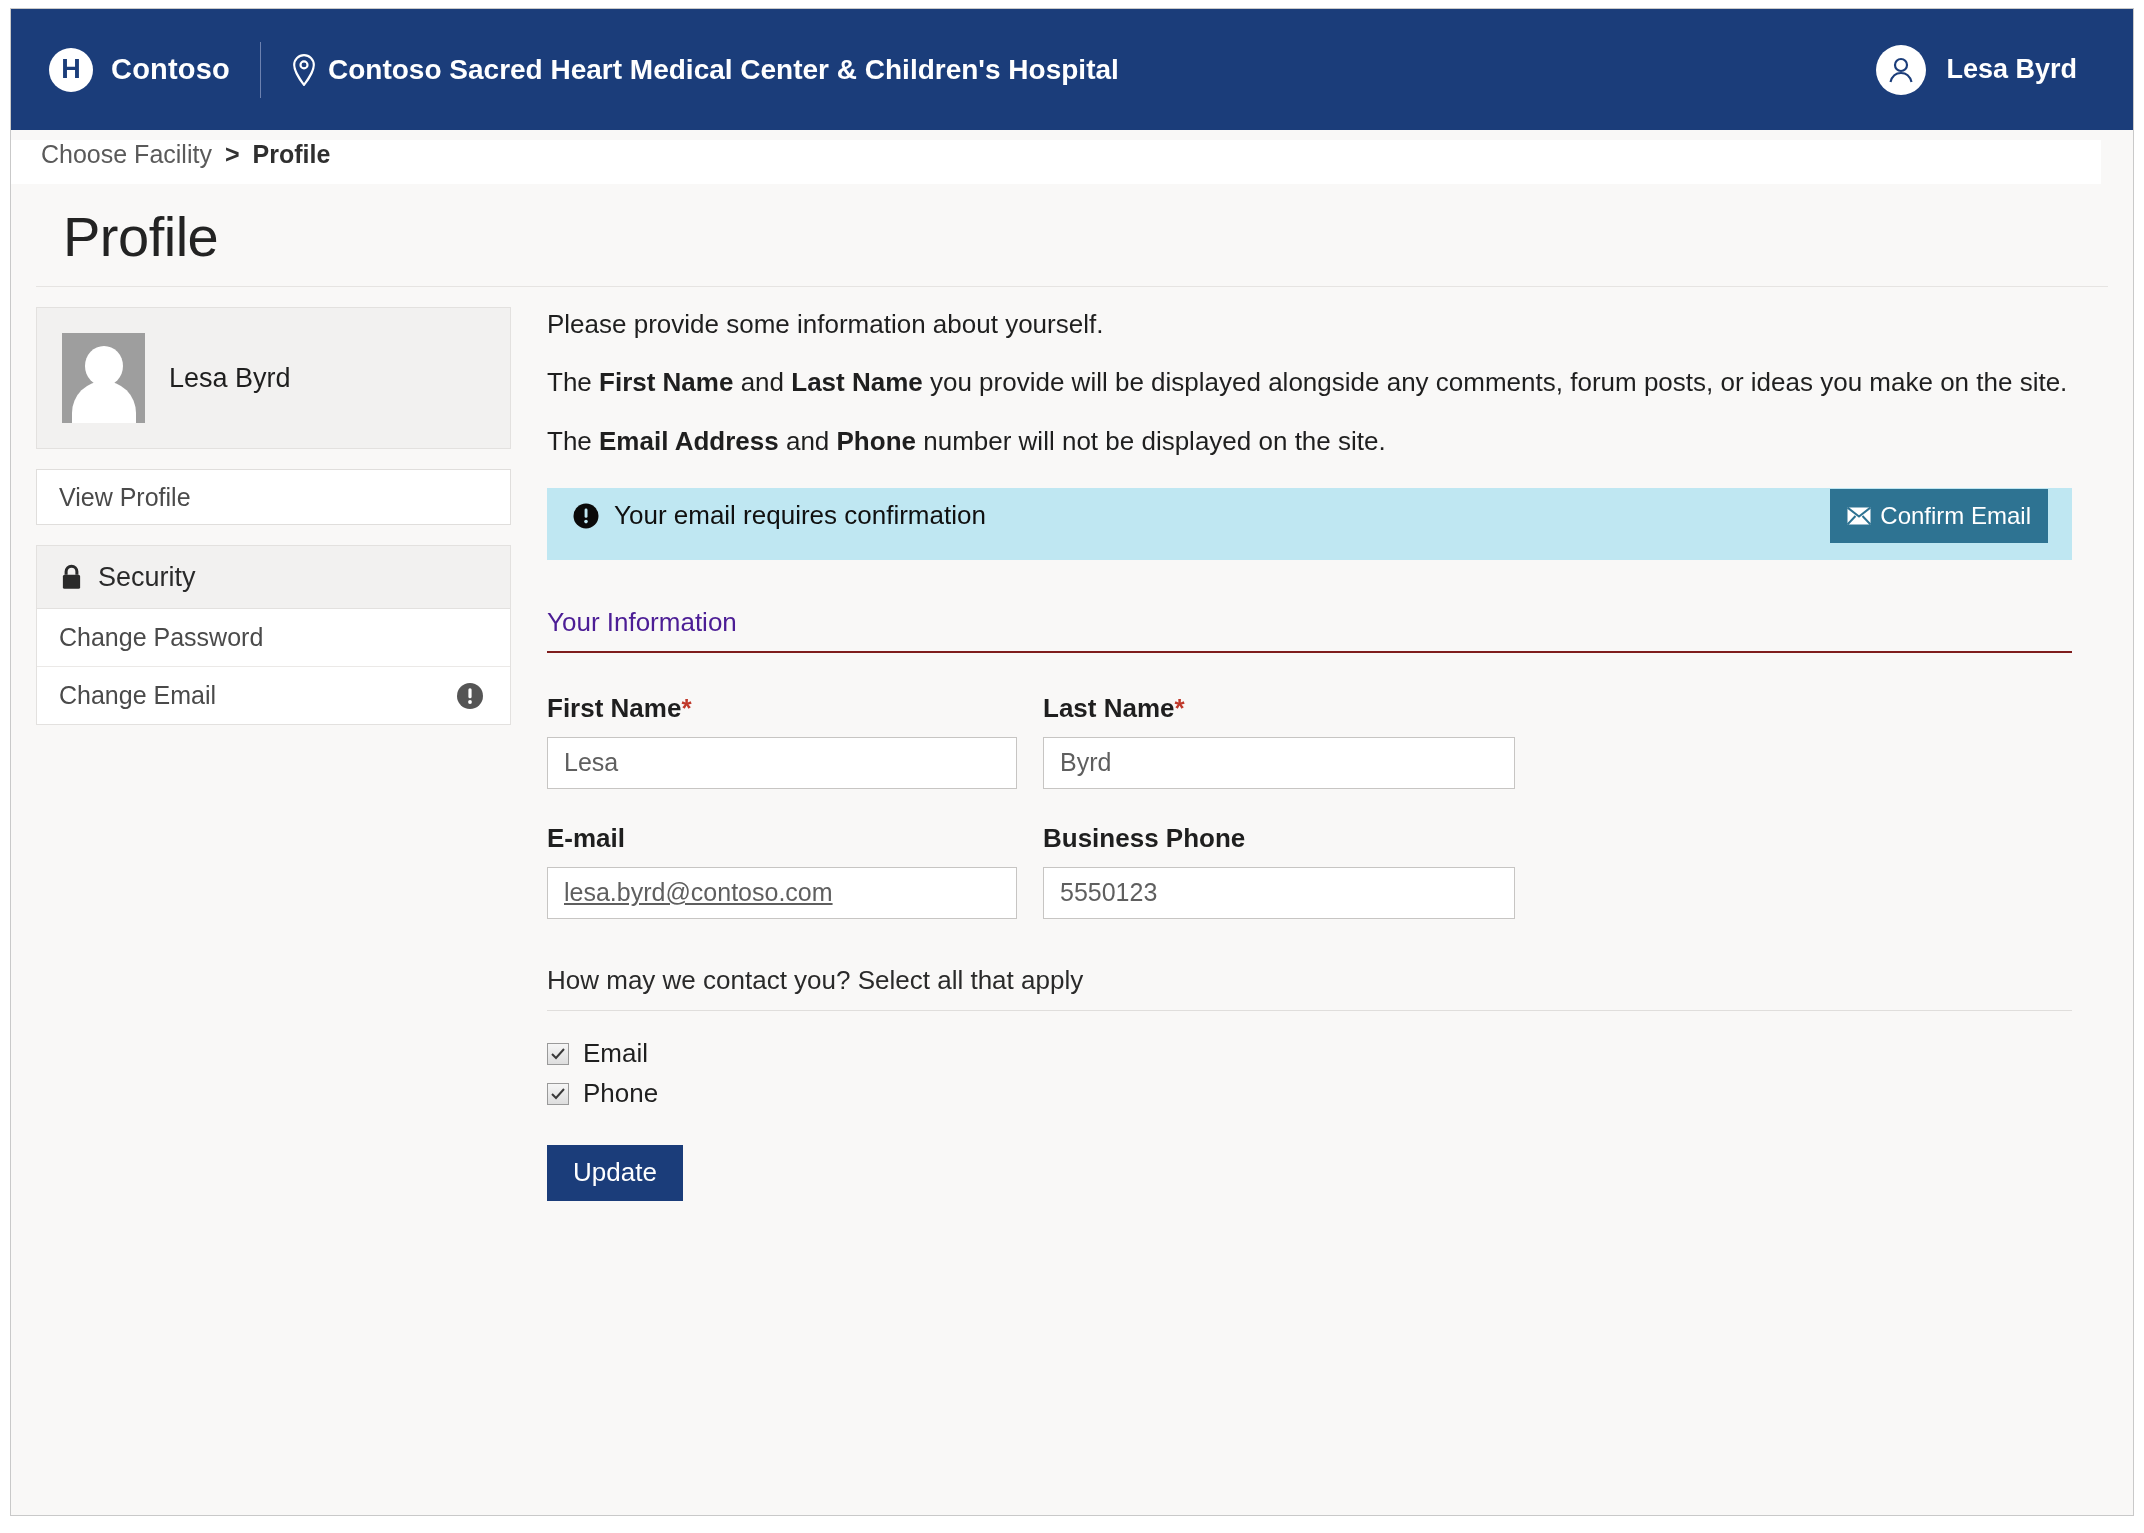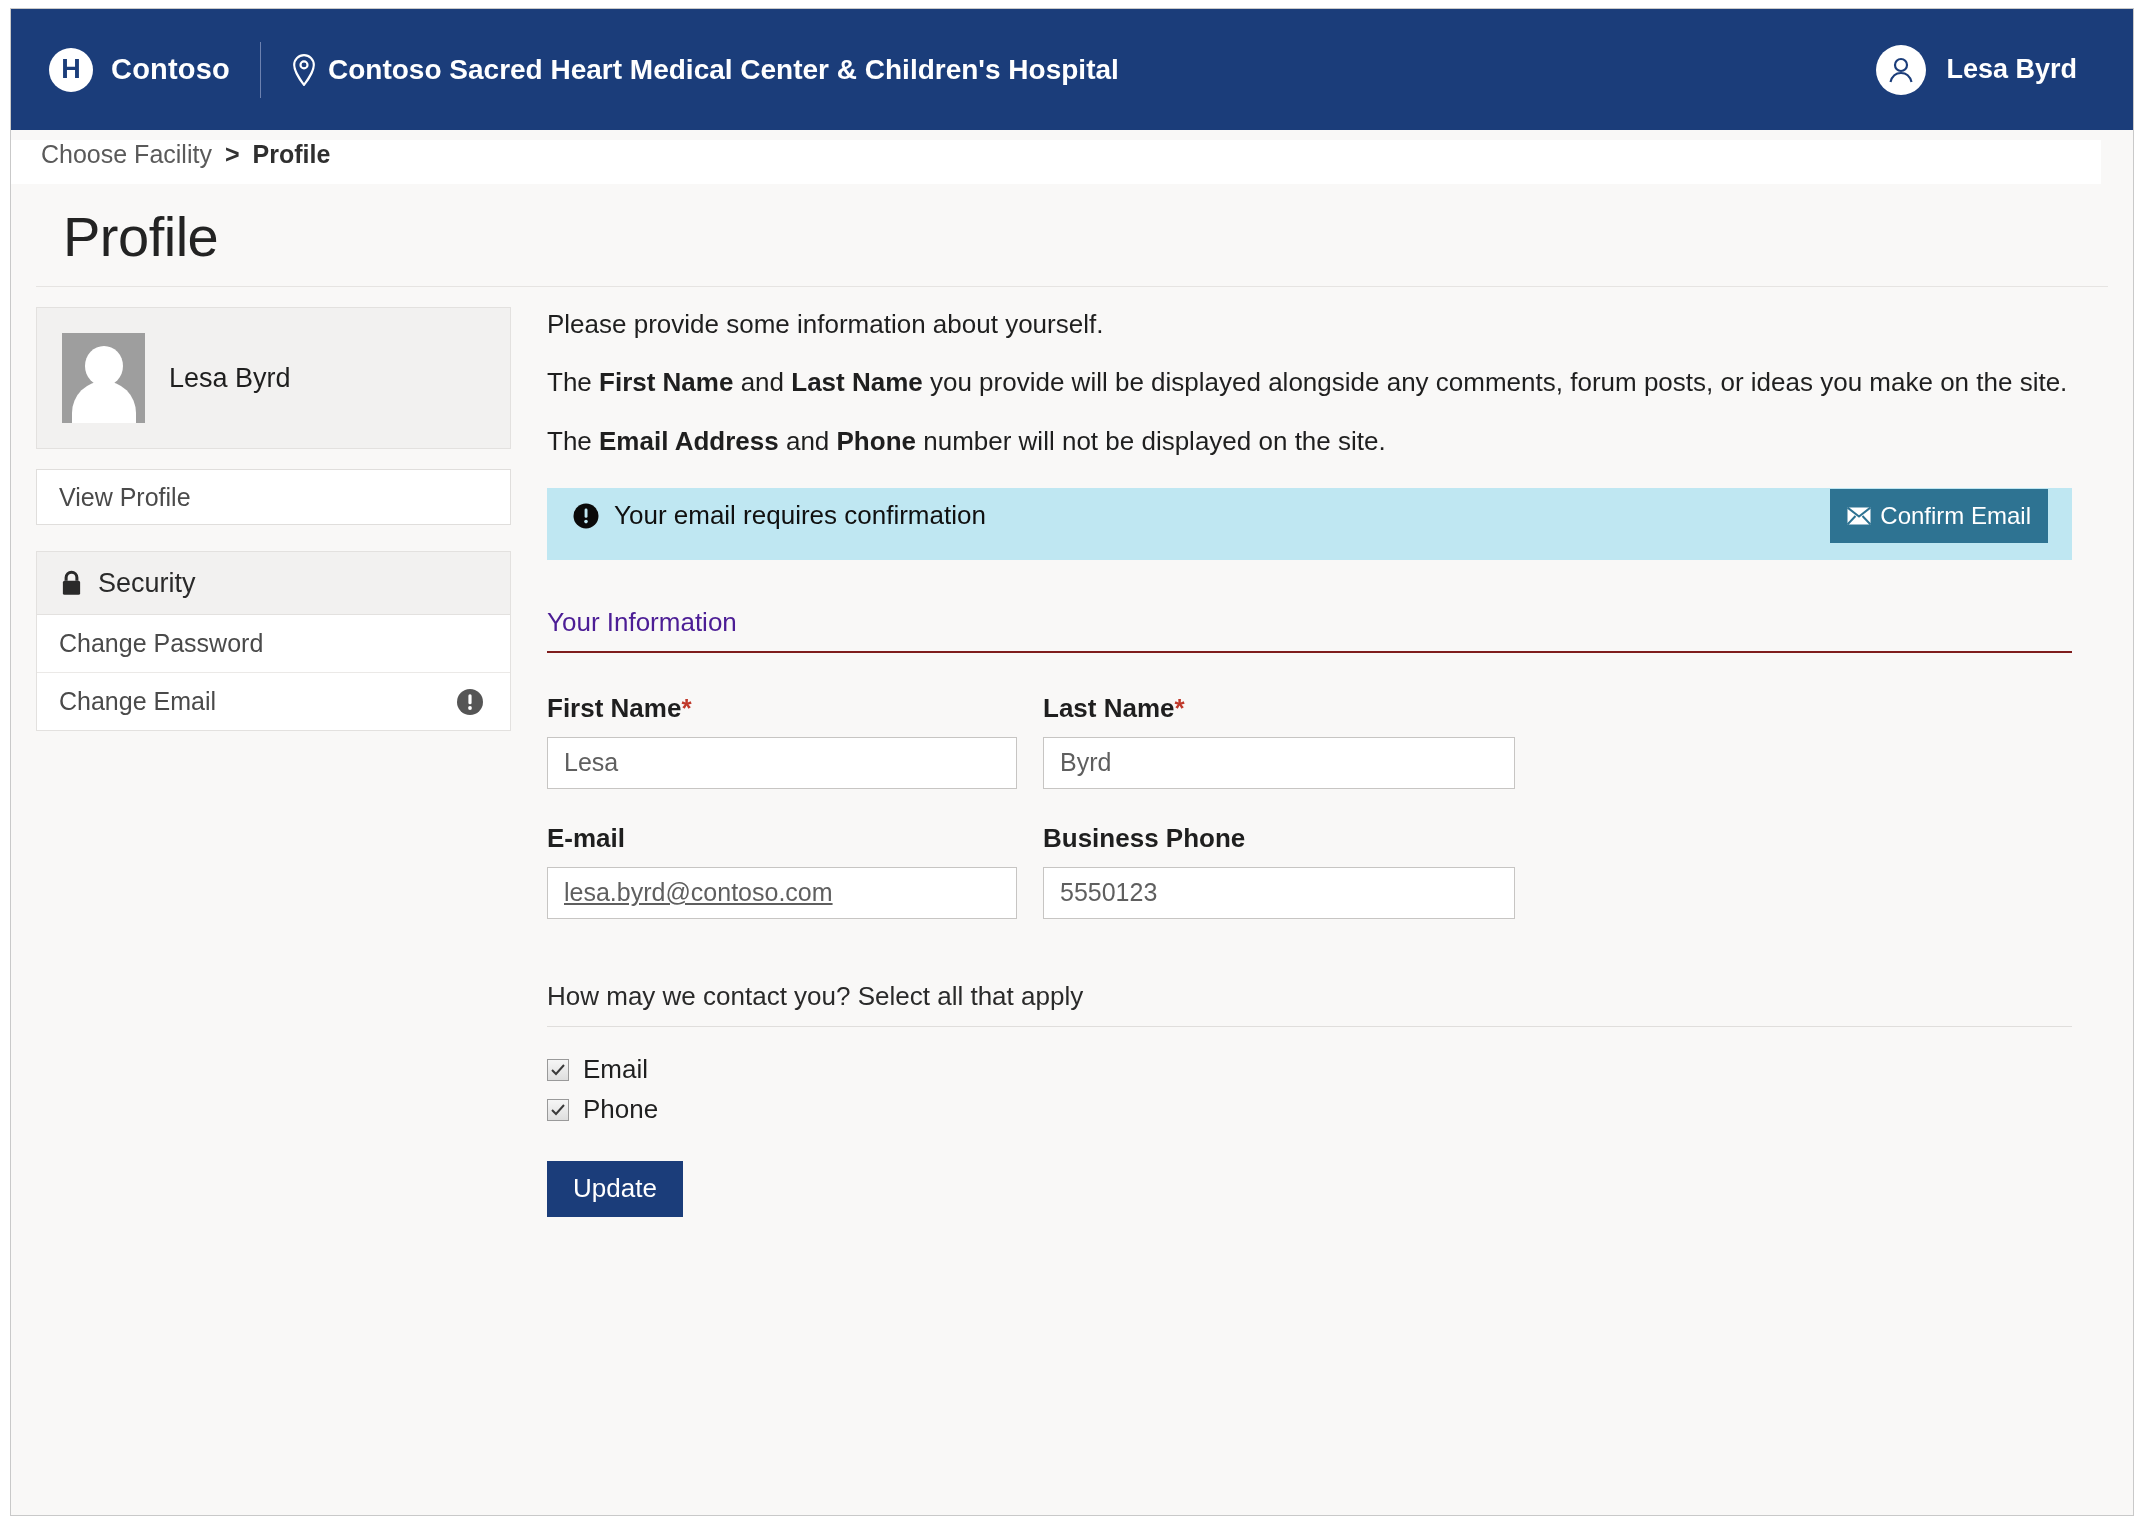--- a/index.html
+++ b/index.html
@@ -218,21 +218,21 @@
     box-sizing: border-box;
     height: 56px;
     display: flex;
     align-items: center;
     padding-left: 22px;
     font-size: 25px;
     color: #4a4a4a;
   }
 
   .security-group {
-    margin-top: 26px;
+    margin-top: 20px;
     border: 1px solid #e3e1df;
     box-sizing: border-box;
     background: #ffffff;
   }
   .security-header {
     background: #f2f1f0;
     height: 62px;
     display: flex;
     align-items: center;
     gap: 14px;
@@ -342,21 +342,21 @@
     margin-bottom: 34px;
     width: 100%;
   }
   .text-input.linkish span {
     text-decoration: underline;
     color: #5f5f5f;
   }
 
   
   .contact-head {
-    margin-top: 28px;
+    margin-top: 12px;
     font-size: 26px;
     color: #2a2a2a;
     padding-bottom: 14px;
     border-bottom: 1px solid #e0dedc;
   }
   .check-row {
     display: flex;
     align-items: center;
     gap: 14px;
     margin-top: 0;

